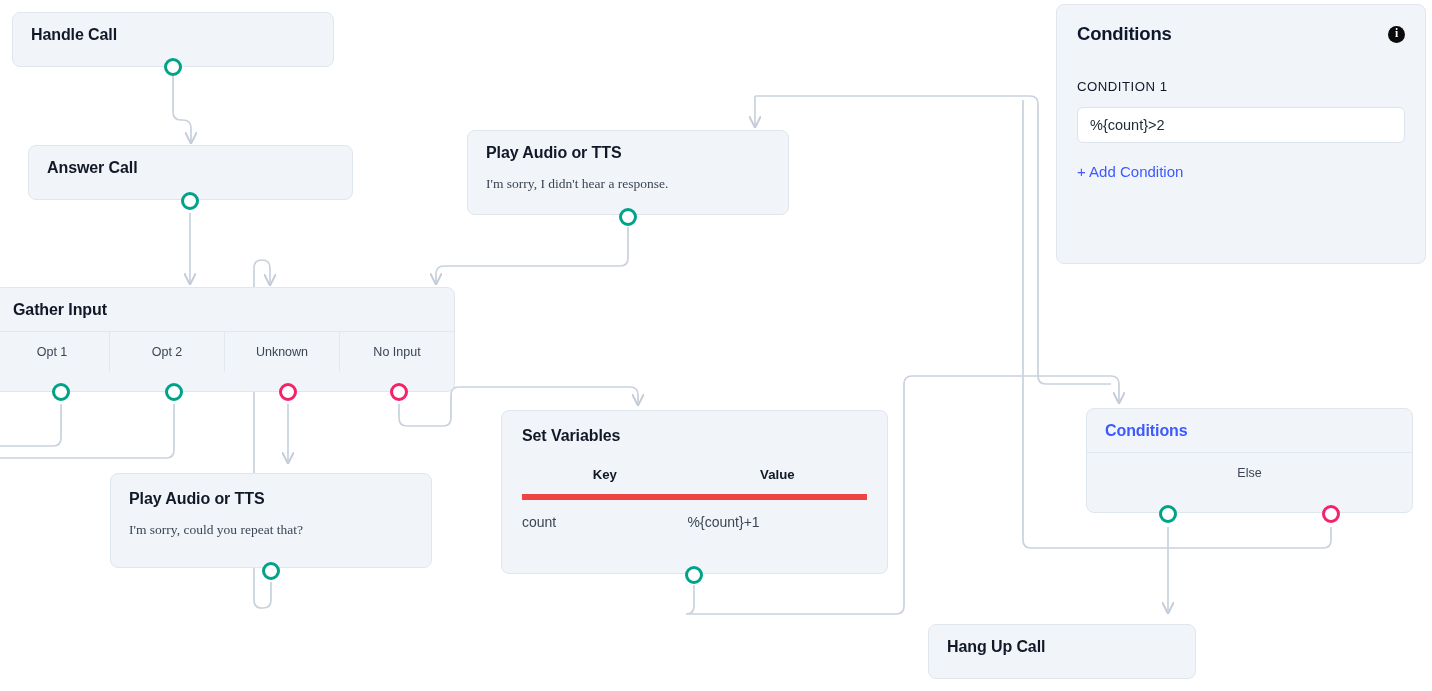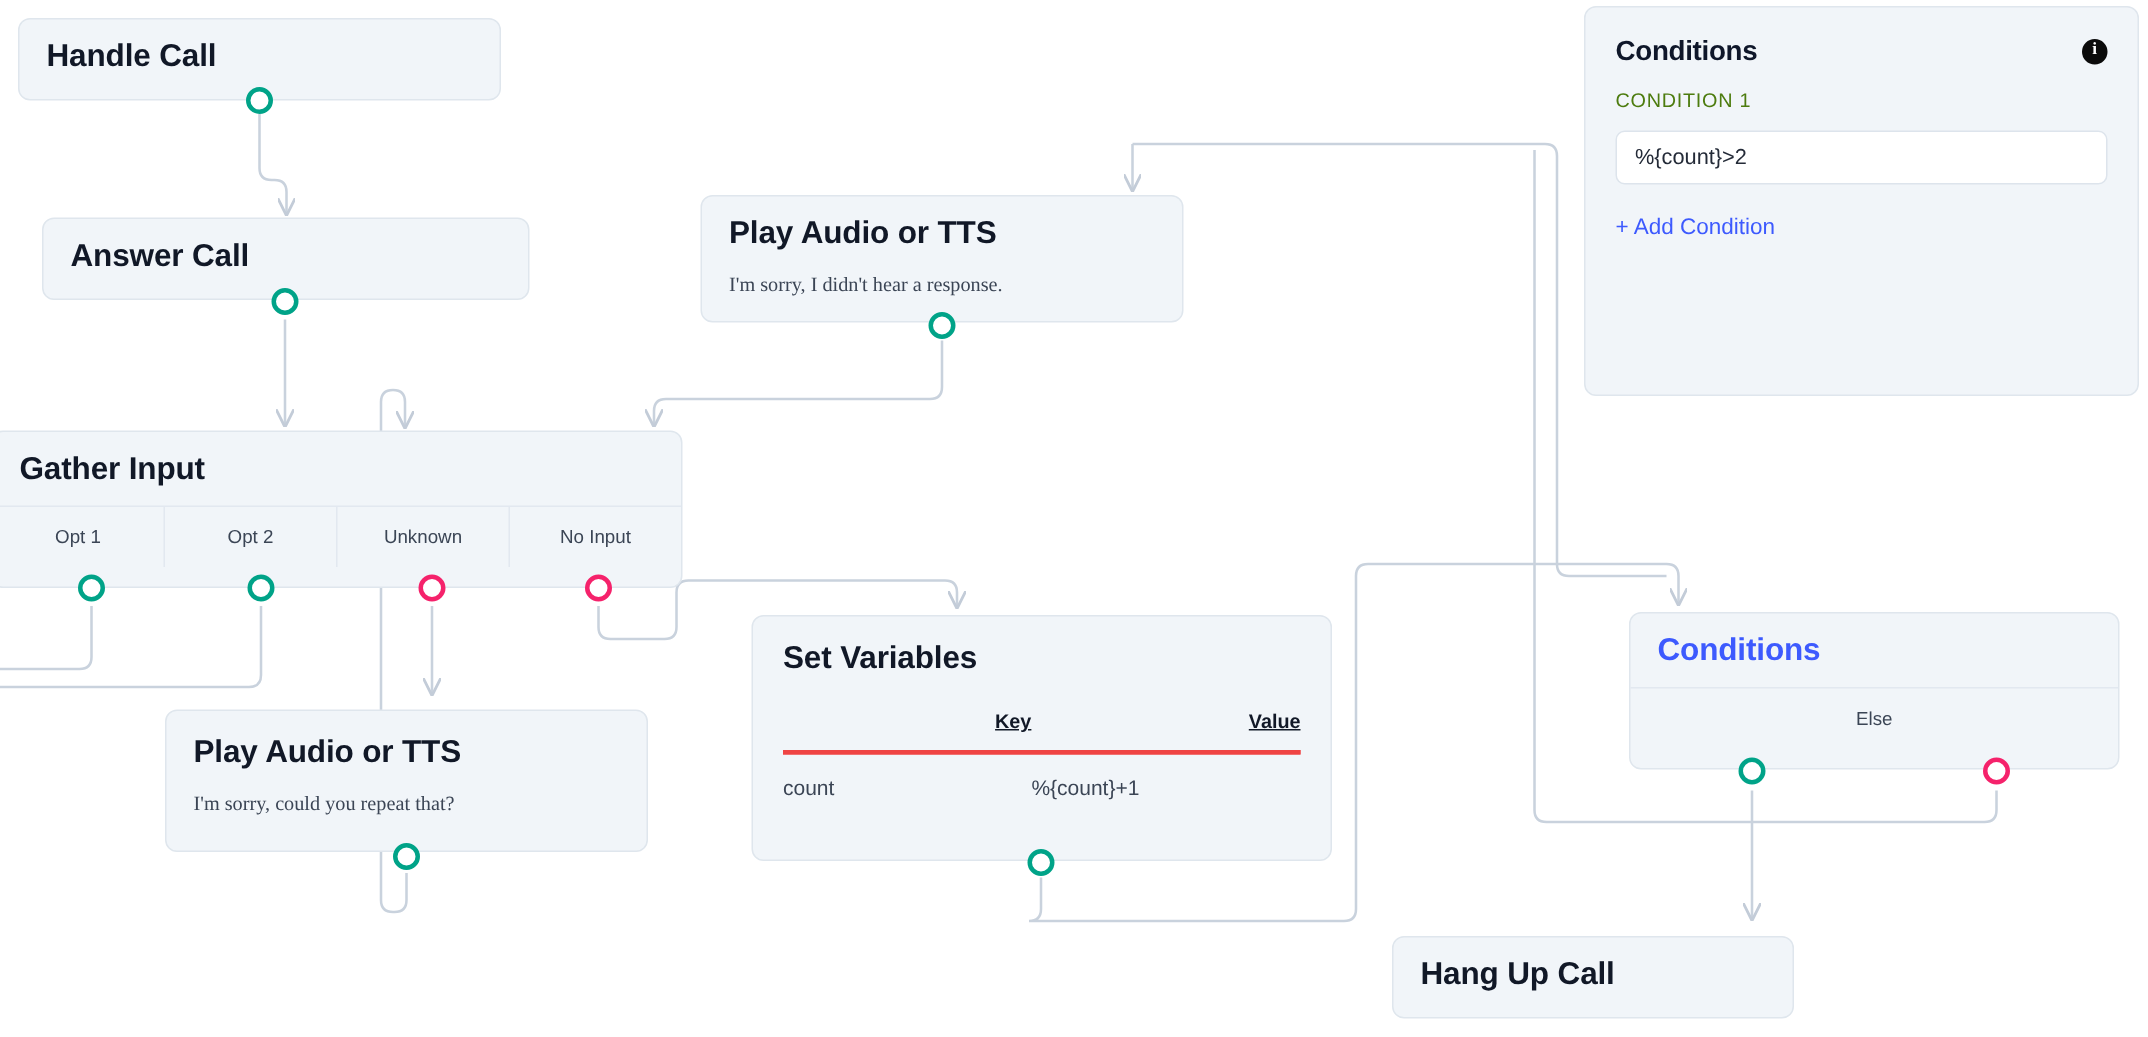--- a/index.html
+++ b/index.html
@@ -24,21 +24,21 @@
     z-index: 1;
   }
   .node {
     position: absolute;
     background: #f1f5f9;
     border: 1px solid #dfe6ed;
     border-radius: 8px;
     z-index: 2;
   }
   .node-title {
-    font-size: 21px;
+    font-size: 16px;
     font-weight: bold;
     color: #111827;
     letter-spacing: -0.1px;
   }
   .node-title.accent { color: #3d5afe; }
   .node-body-pad {
     padding: 13px 18px;
   }
   .node-sub {
     font-size: 13.5px;
@@ -107,23 +107,23 @@
     font-size: 11.5px;
     font-weight: bold;
     font-family: "Liberation Serif", serif;
     display: flex;
     align-items: center;
     justify-content: center;
     line-height: 1;
     cursor: pointer;
   }
   .cond-label {
-    margin-top: 14px;
+    margin-top: 34px;
     font-size: 13.2px;
-    color: #4d7c0f;
+    color: #0f172a;
     letter-spacing: 0.5px;
   }
   .cond-input {
     margin-top: 13px;
     width: 100%;
     height: 36px;
     background: #ffffff;
     border: 1px solid #dde4ec;
     border-radius: 6px;
     padding: 0 12px;
@@ -140,27 +140,26 @@
     display: inline-block;
   }
 
   
   .kv-table {
     margin-top: 22px;
     width: 100%;
     border-collapse: collapse;
   }
   .kv-table th {
-    text-align: right;
+    text-align: center;
     font-size: 13.2px;
     font-weight: bold;
     color: #111827;
     padding: 0 0 12px 0;
-    border-bottom: 3px solid #ef4444;
-    text-decoration: underline;
+    border-bottom: 6px solid #ef4444;
   }
   .kv-table td {
     font-size: 14px;
     color: #3b4555;
     padding: 14px 0 0 0;
   }
   .kv-table .col-key { width: 48%; }
 </style>
 </head>
 <body>

